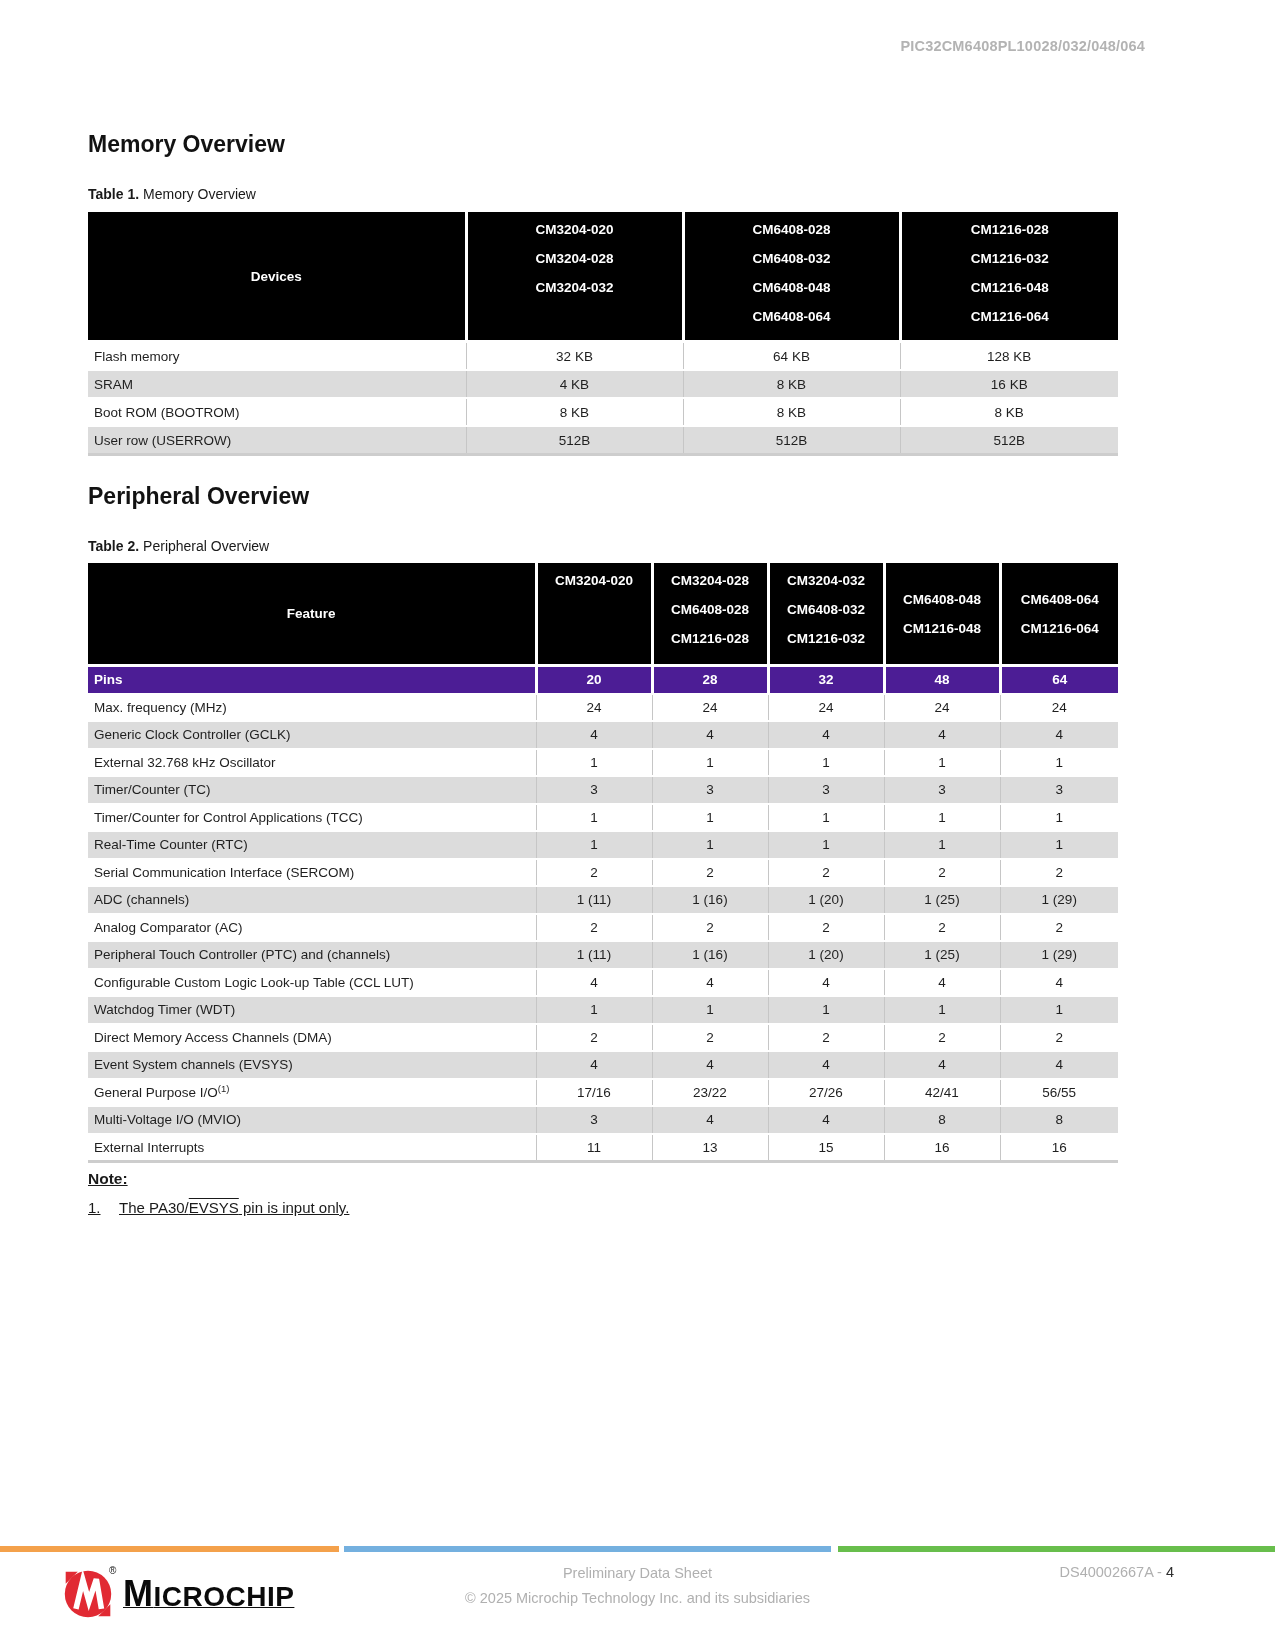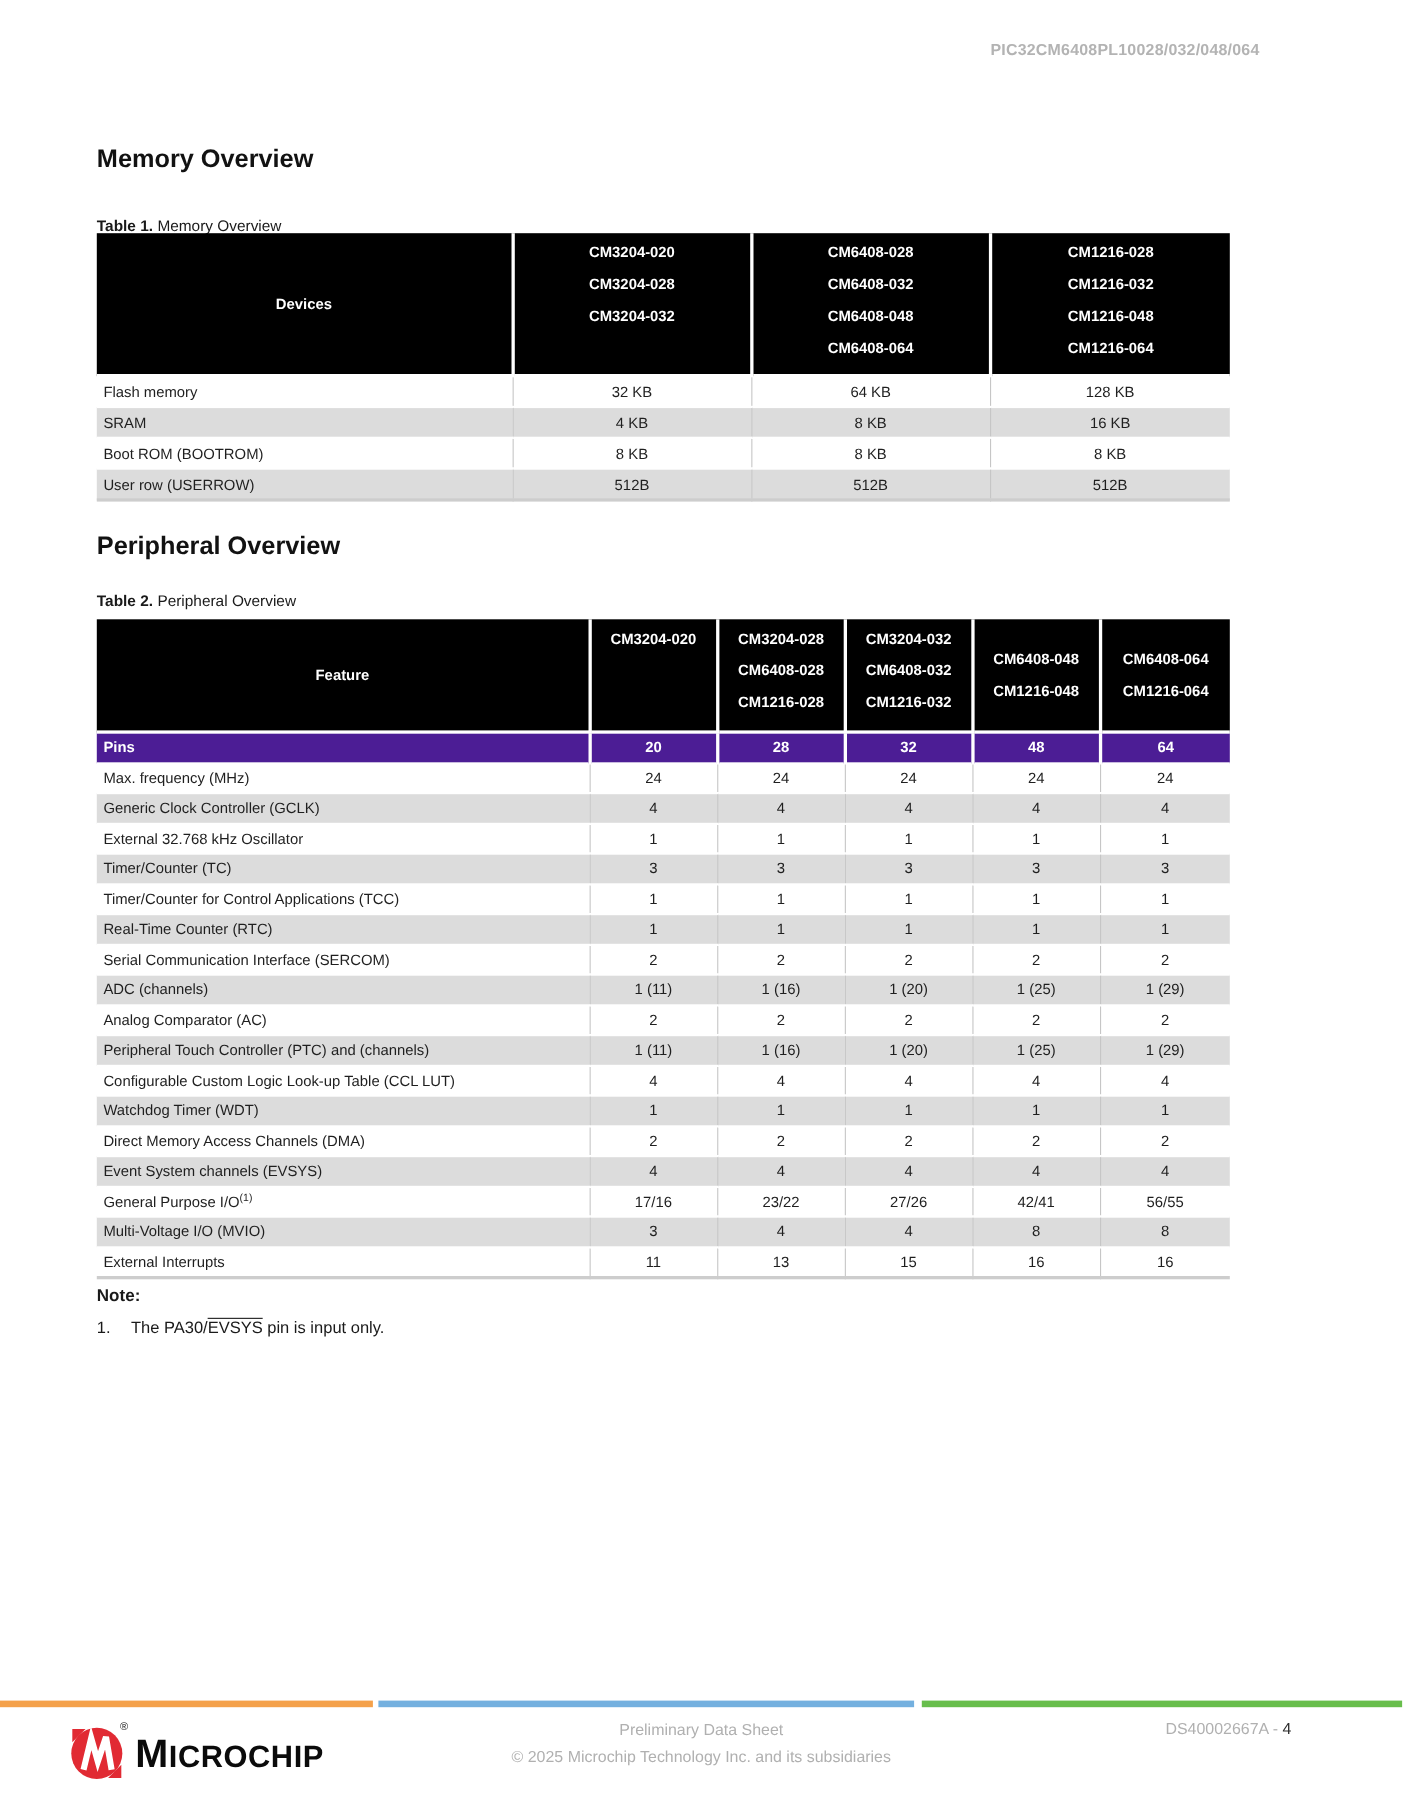--- a/index.html
+++ b/index.html
@@ -8,21 +8,21 @@
 
   
   .doc-header{position:absolute;top:38px;right:130px;font-size:14.5px;font-weight:700;color:#b3b3b3;letter-spacing:.2px;}
 
   
   .content{position:absolute;left:88px;top:0;width:1030px;height:1650px;}
   .h1{position:absolute;left:0;margin:0;font-size:23px;font-weight:700;color:#121212;}
   #mem-heading{top:131px;}
   #per-heading{top:483px;}
   .caption{position:absolute;left:0;margin:0;font-size:14px;color:#1a1a1a;}
-  #t1-caption{top:197px;}
+  #t1-caption{top:186px;}
   #t2-caption{top:538px;}
   .cap-label{font-weight:700;}
   .cap-rest{margin-left:4px;}
 
   
   .dtable{position:absolute;left:0;width:1030px;border-collapse:collapse;table-layout:fixed;
           border-bottom:3px solid #cdcdcd;font-size:13.5px;color:#1f1f1f;}
   #table1{top:212px;}
   #table2{top:563px;}
   .dtable thead th{background:#000;color:#fff;font-weight:700;text-align:center;padding:3px 2px;
@@ -37,38 +37,38 @@
   .feat{text-align:left;}
   .val{text-align:center;}
   #table1 tbody tr:nth-child(even){background:#dcdcdc;}
   #table2 tbody tr:nth-child(odd){background:#dcdcdc;}
   #table2 tbody tr.pins{background:#4c1d95;}
   #table2 tbody tr.pins td{color:#fff;font-weight:700;border-right:3px solid #fff;border-bottom:2px solid #fff;}
   #table2 tbody tr.pins td:last-child{border-right:none;}
   sup{font-size:9.5px;line-height:0;}
 
   
-  .note{position:absolute;left:0;top:1170px;font-size:15px;color:#1a1a1a;}
+  .note{position:absolute;left:0;top:1170px;font-size:15px;color:#1a1a1a;text-decoration:underline;}
   .note-heading{font-weight:700;font-size:15.5px;}
   .note-item{display:flex;margin-top:11px;}
   .note-num{width:31px;}
   .ov{text-decoration:overline;}
 
   
   .bar{position:absolute;top:1546px;height:6px;}
   #bar-orange{left:0;width:339px;}
   #bar-blue{left:344px;width:487px;}
   #bar-green{left:838px;width:437px;}
   .footer-center{position:absolute;top:1561px;left:0;width:100%;text-align:center;
                  font-size:14.5px;color:#b0b0b0;line-height:25px;}
   .doc-id{position:absolute;top:1564px;right:101px;font-size:14.5px;color:#b0b0b0;}
   .doc-id .pagenum{color:#2e2e2e;}
   .logo{position:absolute;left:62px;top:1568px;display:flex;align-items:center;}
   .logo svg{display:block;}
-  .brand{margin-left:9px;color:#0b0b0b;font-weight:800;letter-spacing:.5px;white-space:nowrap;}
+  .brand{margin-left:9px;color:#0b0b0b;font-weight:800;letter-spacing:.5px;white-space:nowrap;text-decoration:underline;}
   .brand-m{font-size:36px;}
   .brand-rest{font-size:28px;}
   .logo-icon-wrap{position:relative;width:52px;height:52px;}
   .reg{position:absolute;left:47px;top:-3px;font-size:10px;color:#111;}
 </style>
 </head>
 <body>
 
 <div class="page">
 

